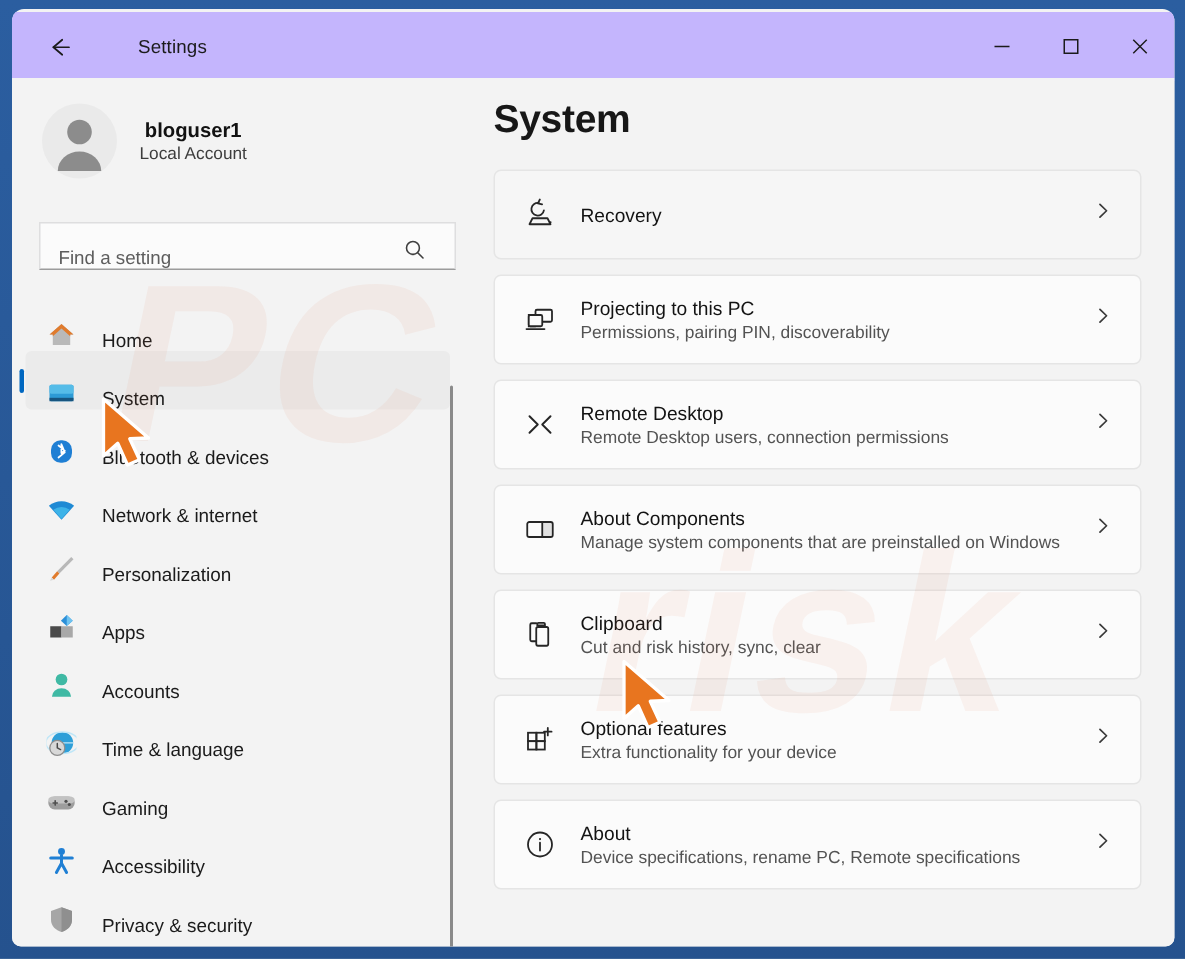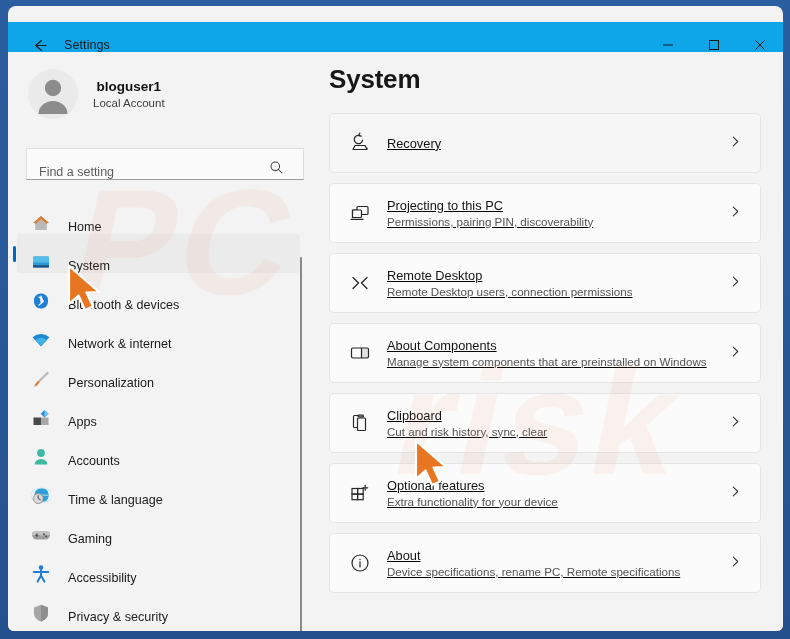--- a/index.html
+++ b/index.html
@@ -19,24 +19,24 @@
     position: absolute;
     left: 8px; top: 6px;
     width: 775px; height: 625px;
     background: #f3f3f3;
     border-radius: 8px 8px 6px 6px;
     overflow: hidden;
   }
 
   
   #titlebar {
-    position: absolute; left: 0; top: 16px;
+    position: absolute; left: 0; top: 2px;
     width: 100%; height: 46px;
-    background: #0ea5e9;
-    display: flex; align-items: center;
+    background: #c4b5fd;
+    display: flex; align-items: center; gap: 28px;
   }
   #back-btn {
     width: 34px; height: 30px; margin-left: 14px;
     display: flex; align-items: center; justify-content: center;
     border-radius: 4px; cursor: pointer;
   }
   #win-title {
     margin-left: 8px;
     font-size: 12.5px; color: #1b1b1b;
     letter-spacing: .1px;
@@ -148,21 +148,20 @@
   #cards { margin-top: 18px; }
   .card {
     position: relative;
     margin: 0 22px 10px 21px;
     height: 60px;
     background: #fbfbfb;
     border: 1px solid #e5e5e5;
     border-radius: 5px;
     display: flex; align-items: center;
     cursor: pointer;
-    text-decoration: underline;
   }
   .card.hovered { background: #f6f6f6; }
   .card-icon {
     width: 28px; margin-left: 16px; flex: none;
     display: flex; align-items: center; justify-content: center;
   }
   .card-text { margin-left: 13px; }
   .card-title {
     font-size: 12.8px; color: #131313; line-height: 17px;
   }

